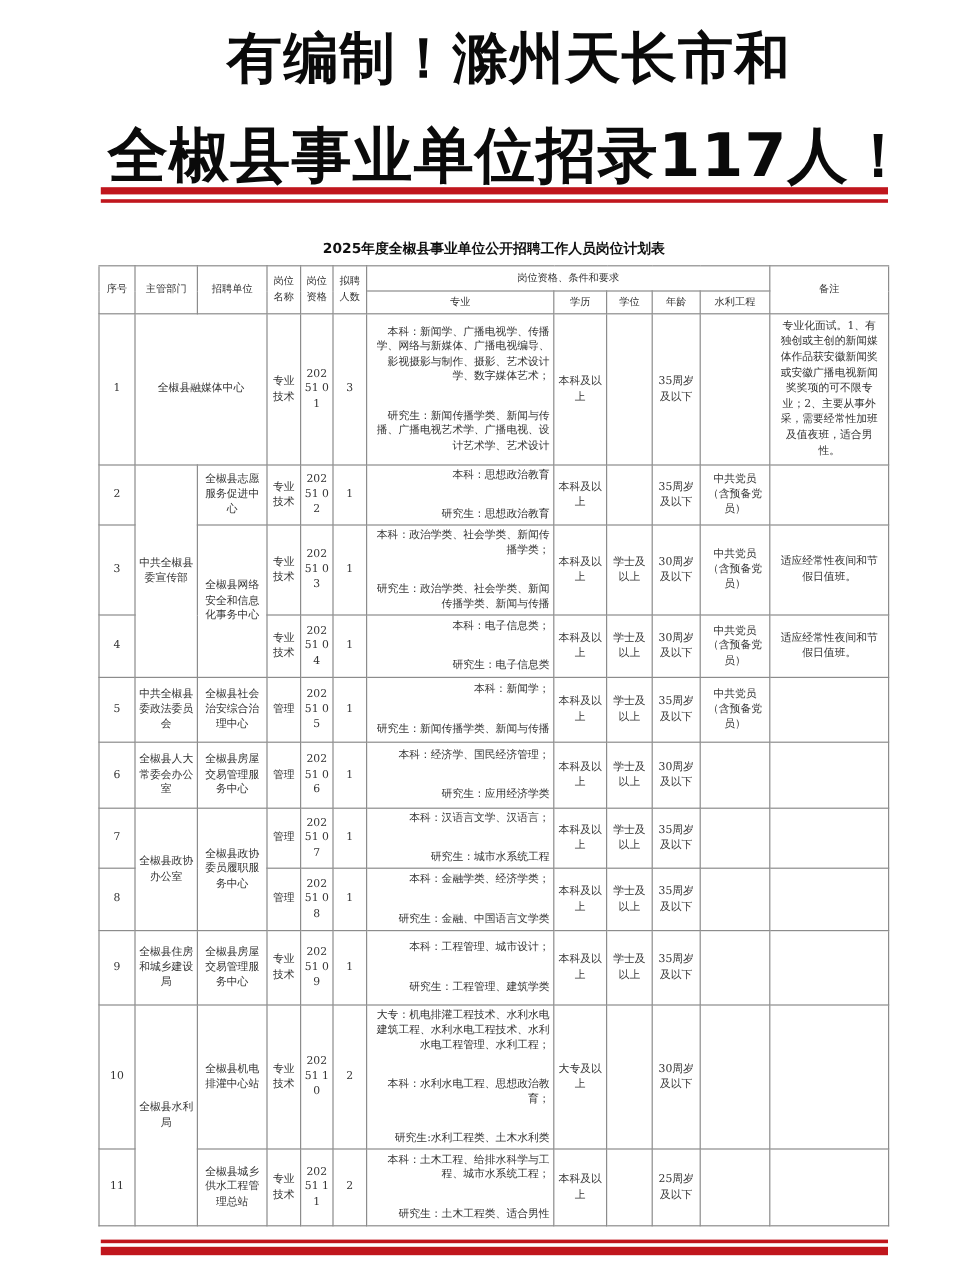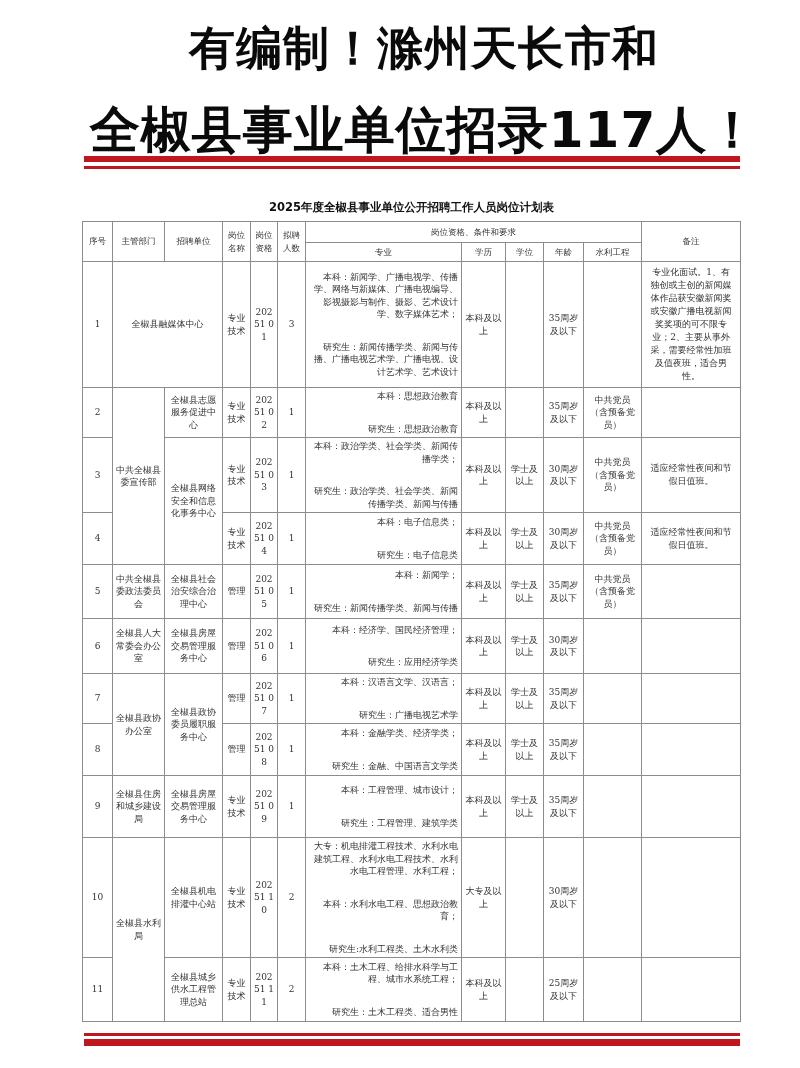--- a/index.html
+++ b/index.html
@@ -178,21 +178,21 @@
 
   <tr style="height:44px">
     <td>7</td>
     <td rowspan="2">全椒县政协办公室</td>
     <td rowspan="2">全椒县政协委员履职服务中心</td>
     <td>管理</td>
     <td>20251 07</td>
     <td>1</td>
     <td class="major">
       <p>本科：汉语言文学、汉语言；</p>
-      <p>研究生：广播电视艺术学</p>
+      <p>研究生：城市水系统工程</p>
     </td>
     <td>本科及以上</td>
     <td>学士及以上</td>
     <td>35周岁及以下</td>
     <td></td>
     <td class="note"></td>
   </tr>
 
   <tr style="height:52px">
     <td>8</td>

